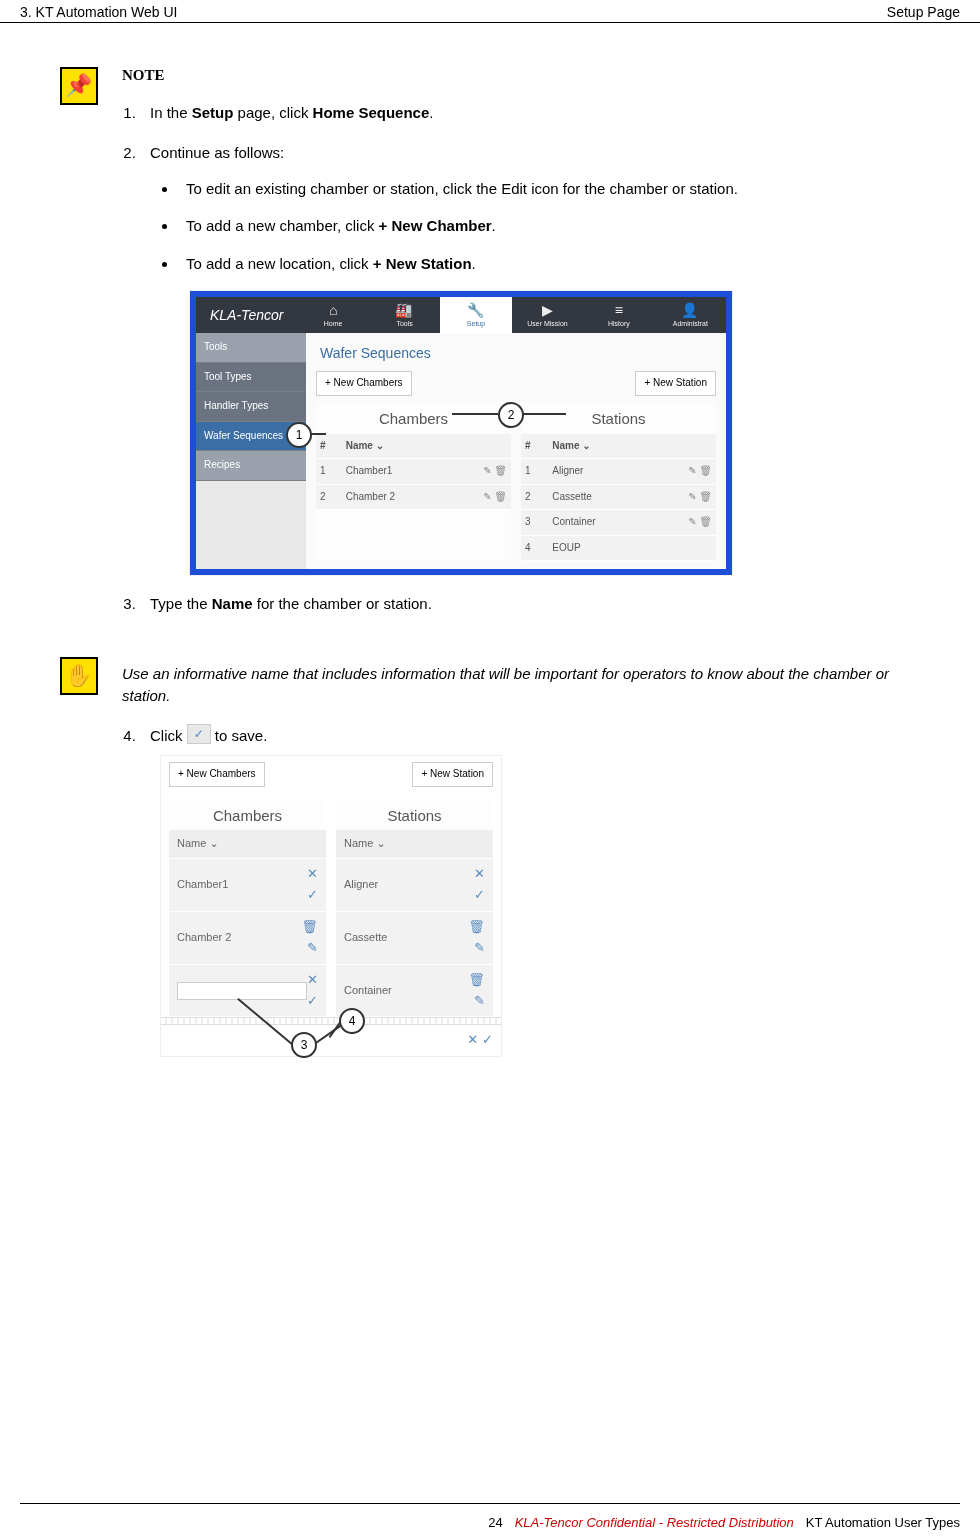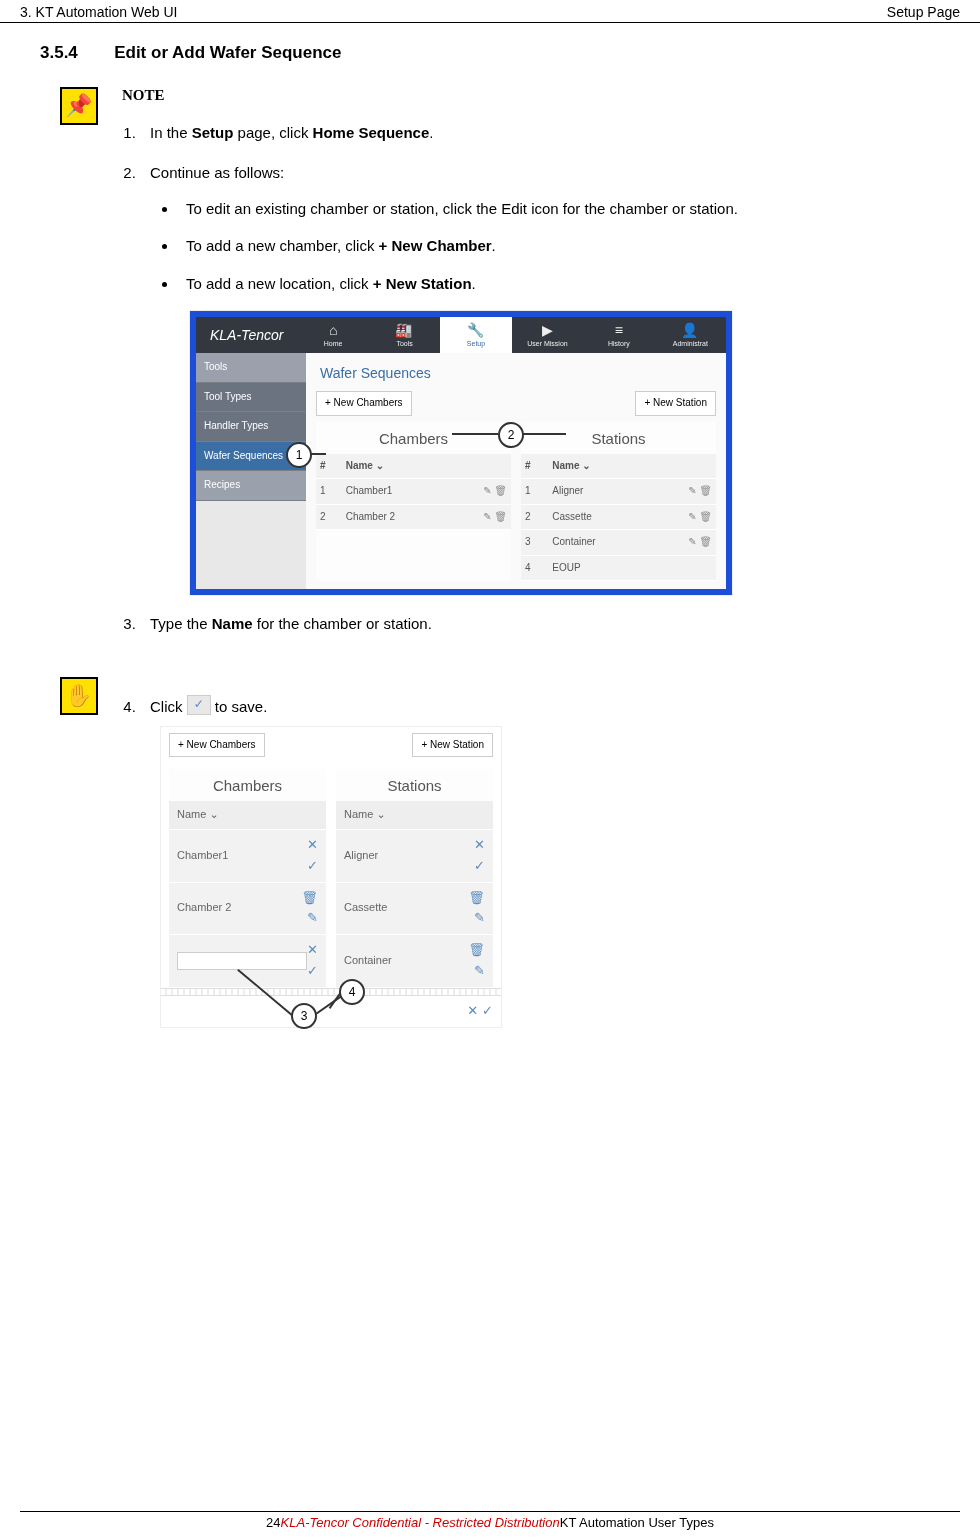--- a/index.html
+++ b/index.html
@@ -237,23 +237,24 @@
     color: #5a8bbf;
     vertical-align: text-bottom;
   }
   .footer-bar {
     position: absolute;
     bottom: 10px;
     left: 20px;
     right: 20px;
     border-top: 1px solid #000;
     display: flex;
-    justify-content: center;
-    padding-top: 3px;
+    justify-content: flex-end;
+    padding-top: 11px;
     font-size: 13px;
+    gap: 12px;
   }
   .footer-center {
     color: #c00;
     font-style: italic;
   }
   .torn-edge {
     height: 6px;
     background: repeating-linear-gradient(90deg,#fff 0 4px,#eee 4px 6px);
     border-top:1px solid #ddd;
     border-bottom:1px solid #ddd;
@@ -261,24 +262,20 @@
 </style>
 </head>
 <body>
 
 <div class="header-bar">
   <span>3. KT Automation Web UI</span>
   <span>Setup Page</span>
 </div>
 
 <div class="content">
-  <div>
-    <span class="sec-num">3.5.4</span>
-    <span class="sec-title">Edit or Add Wafer Sequence</span>
-  </div>
 
   <div class="note-block">
     <div class="note-icon">📌</div>
     <div class="note-body">
       <div class="note-heading">NOTE</div>
 
       <ol class="steps">
         <li>
           <span>In the </span><b>Setup</b><span> page, click </span><b>Home Sequence</b><span>.</span>
         </li>
@@ -390,20 +387,21 @@
         <li value="3" style="margin-top:18px">
           <span>Type the </span><b>Name</b><span> for the chamber or station.</span>
         </li>
       </ol>
     </div>
   </div>
 
   <div class="important-block">
     <div class="important-icon">✋</div>
     <div class="note-body">
+      <div class="note-text">Use an informative name that includes information that will be important for operators to know about the chamber or station.</div>
 
       <ol class="steps" start="4">
         <li value="4">
           <span>Click </span><span class="checkmark-inline">✓</span><span> to save.</span>
 
           <div class="screenshot-wrap" style="margin-left:10px">
             <div class="app-shot2">
               <div style="display:flex;justify-content:space-between;padding:6px 8px">
                 <span class="add-btn">+ New Chambers</span>
                 <span class="add-btn">+ New Station</span>

